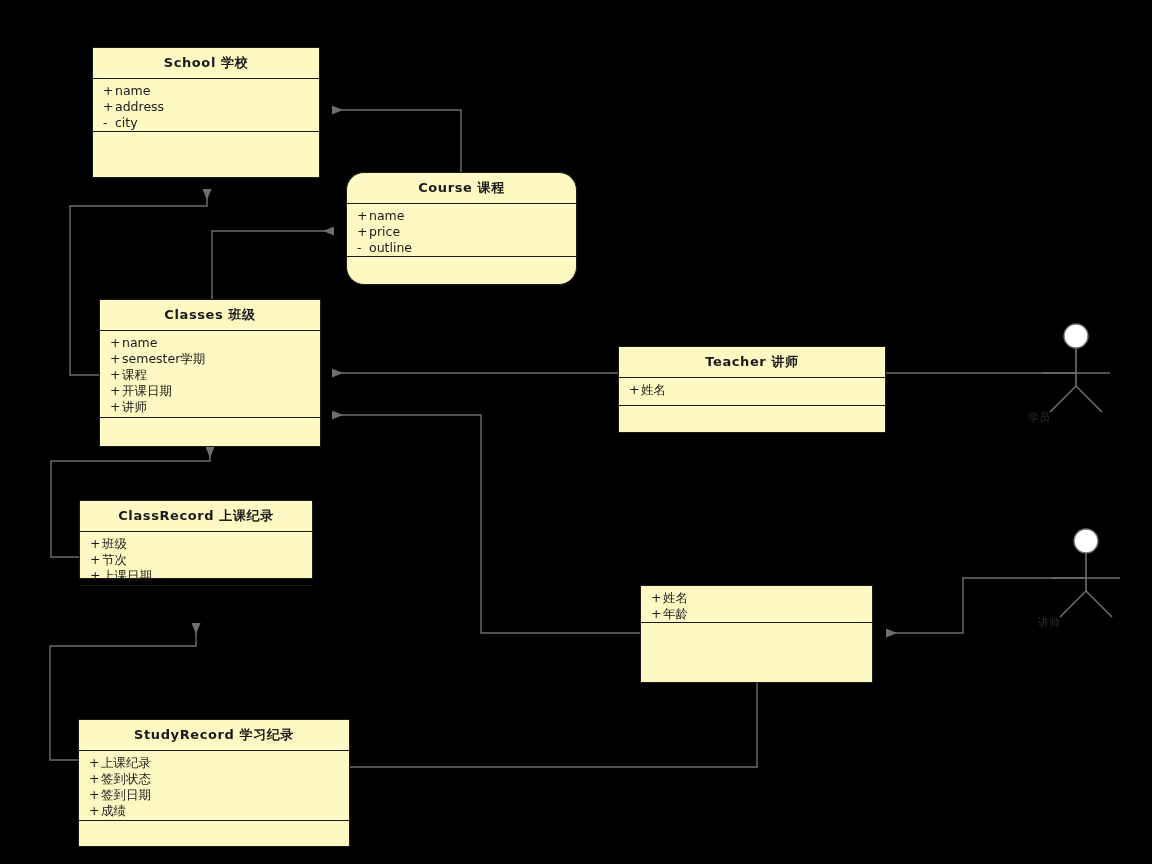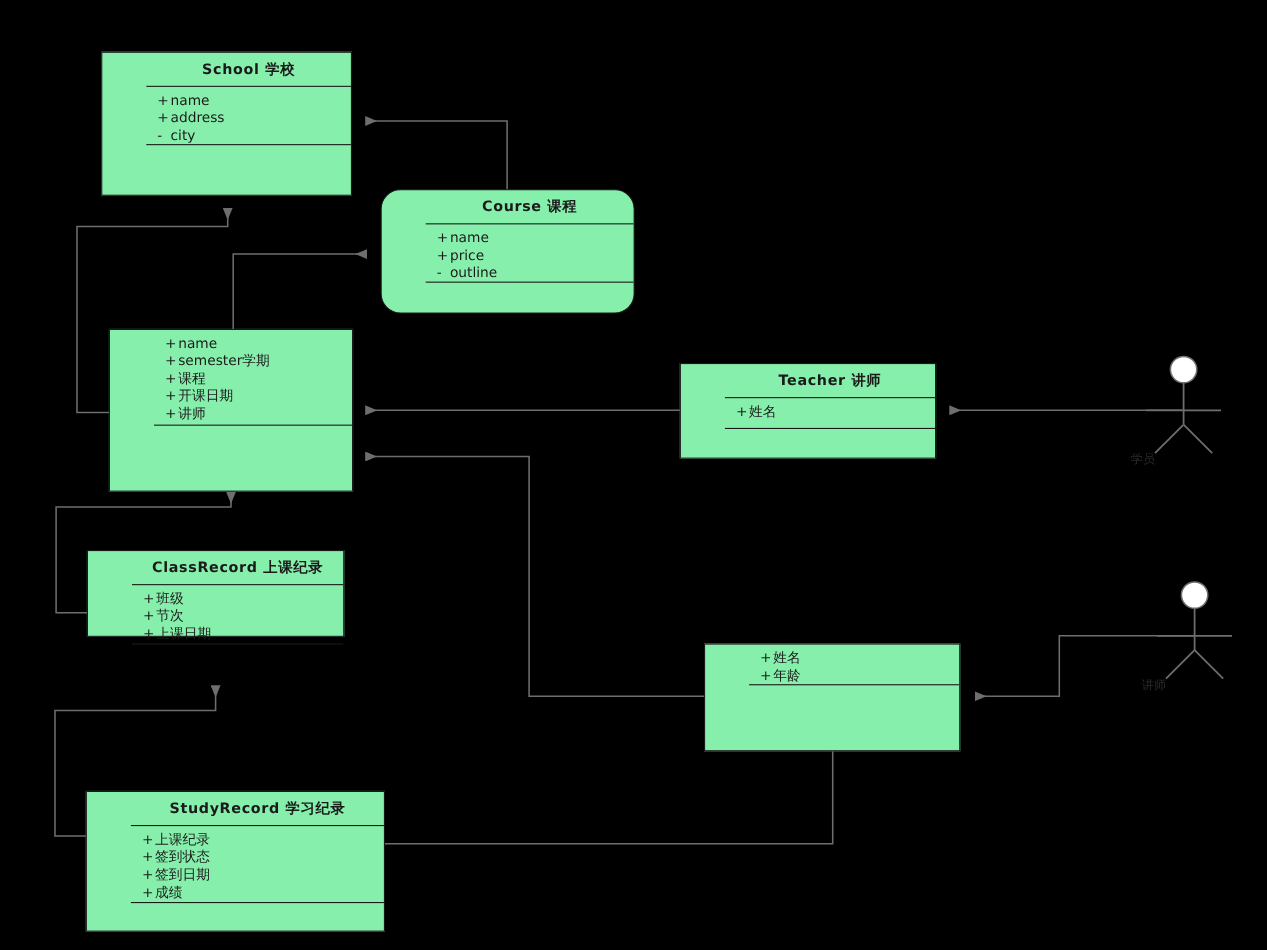--- a/index.html
+++ b/index.html
@@ -7,25 +7,24 @@
     position:relative;
     width:1152px;height:864px;
     background:#000000;
     font-family:"DejaVu Sans","Liberation Sans",sans-serif;
     overflow:hidden;
   }
   svg#wires{position:absolute;left:0;top:0;width:1152px;height:864px;}
 
   .uml-class{
     position:absolute;
-    background:#86efac;
+    background:#fef9c3;
     border:1px solid #1a1a1a;
     box-sizing:border-box;
     color:#1a1a1a;
-    padding-left:40px;
   }
   .uml-title{
     text-align:center;
     font-weight:bold;
     font-size:13px;
     letter-spacing:0.6px;
     padding:6px 4px 6px 4px;
     border-bottom:1px solid #1a1a1a;
     box-sizing:border-box;
     white-space:nowrap;
@@ -102,31 +101,32 @@
     <div class="uml-title">Course 课程</div>
     <div class="uml-attrs" style="height:53px;">
       <div class="uml-attr"><span class="vis">+</span><span>name</span></div>
       <div class="uml-attr"><span class="vis">+</span><span>price</span></div>
       <div class="uml-attr"><span class="vis">-</span><span>outline</span></div>
     </div>
     <div class="uml-ops" style="height:27px;"></div>
   </div>
 
   <div class="uml-class" style="left:99px;top:299px;width:222px;height:148px;">
+    <div class="uml-title">Classes 班级</div>
     <div class="uml-attrs" style="height:87px;">
       <div class="uml-attr"><span class="vis">+</span><span>name</span></div>
       <div class="uml-attr"><span class="vis">+</span><span>semester学期</span></div>
       <div class="uml-attr"><span class="vis">+</span><span>课程</span></div>
       <div class="uml-attr"><span class="vis">+</span><span>开课日期</span></div>
       <div class="uml-attr"><span class="vis">+</span><span>讲师</span></div>
     </div>
     <div class="uml-ops" style="height:31px;"></div>
   </div>
 
-  <div class="uml-class" style="left:618px;top:330px;width:233px;height:87px;">
+  <div class="uml-class" style="left:618px;top:346px;width:268px;height:87px;">
     <div class="uml-title">Teacher 讲师</div>
     <div class="uml-attrs" style="height:28px;">
       <div class="uml-attr"><span class="vis">+</span><span>姓名</span></div>
     </div>
     <div class="uml-ops" style="height:26px;"></div>
   </div>
 
   <div class="uml-class" style="left:79px;top:500px;width:234px;height:79px;">
     <div class="uml-title">ClassRecord 上课纪录</div>
     <div class="uml-attrs" style="height:54px;">

